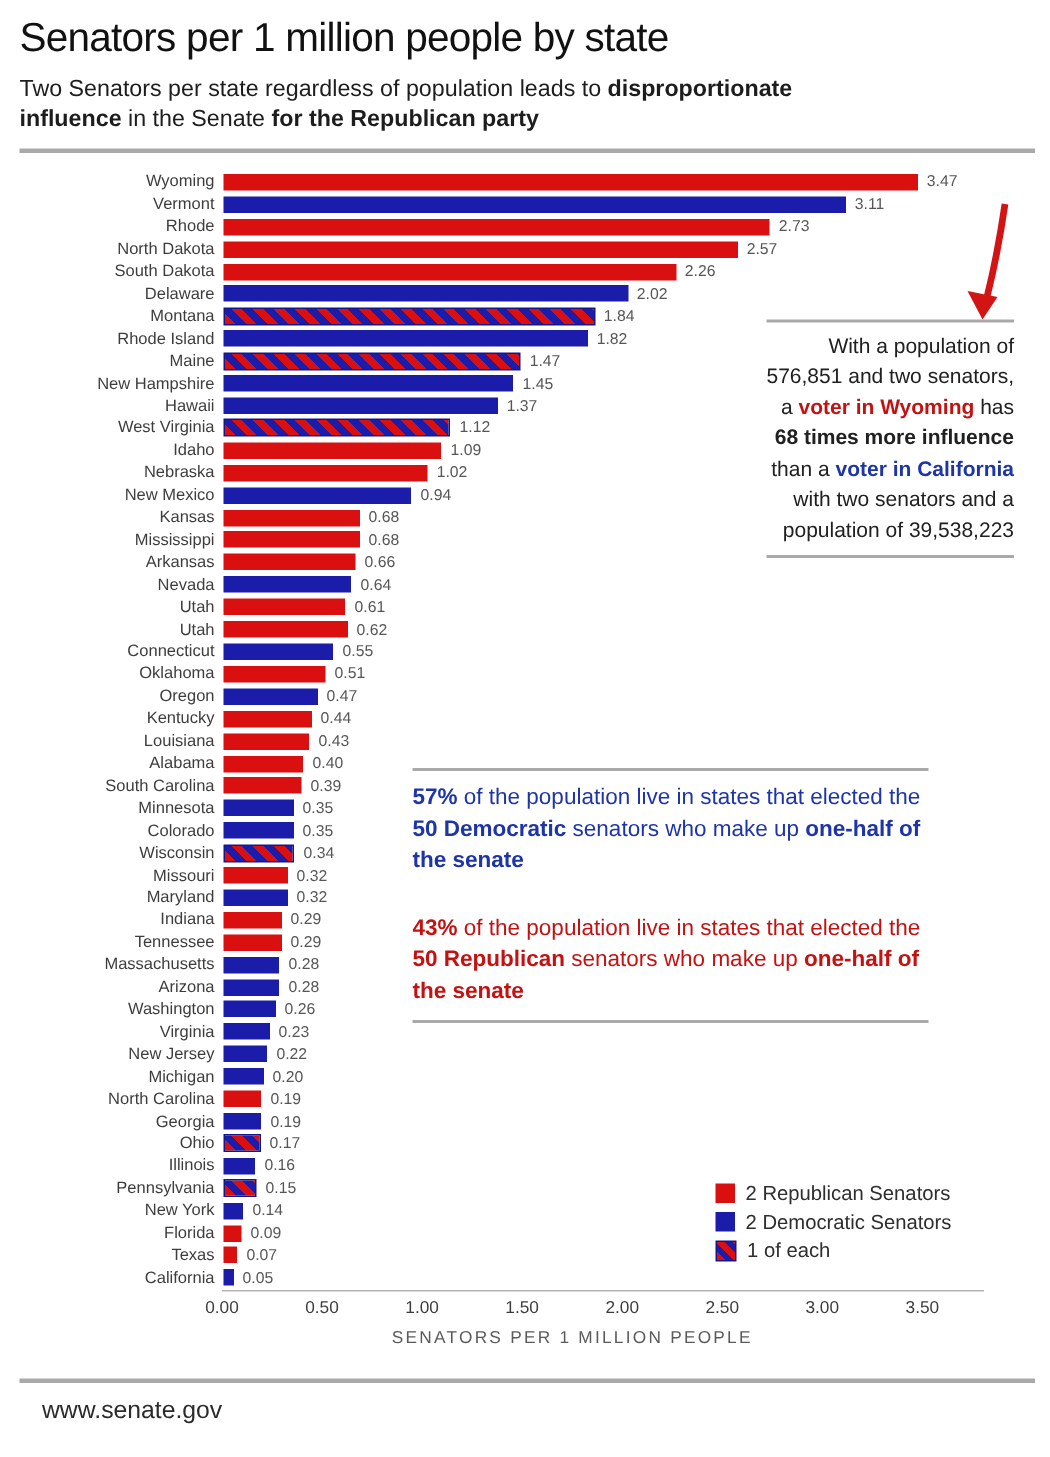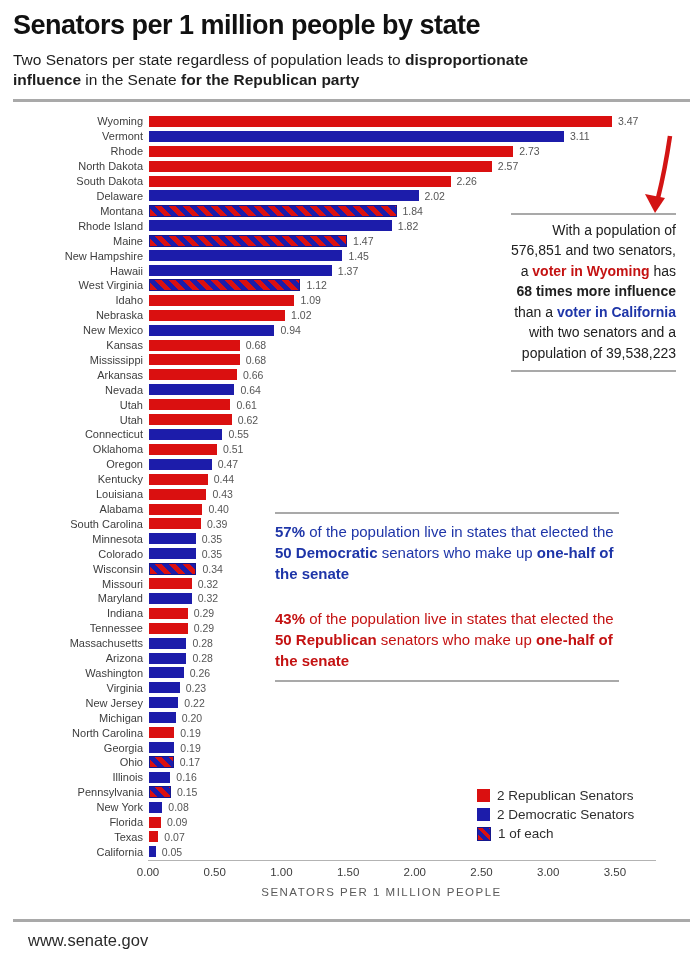--- a/index.html
+++ b/index.html
@@ -1,19 +1,19 @@
 <!DOCTYPE html>
 <html><head>
 <meta charset="utf-8">
 <style>
   html,body{margin:0;padding:0;background:#fff;}
   #page{position:relative;width:700px;height:971px;background:#fff;overflow:hidden;
         font-family:"Liberation Sans","DejaVu Sans",sans-serif;color:#1a1a1a;}
   
-  #title{position:absolute;left:13px;top:10px;font-size:27px;font-weight:bold;letter-spacing:-0.5px;color:#111;}
+  #title{position:absolute;left:13px;top:10px;font-size:27px;font-weight:normal;letter-spacing:-0.5px;color:#111;}
   #subtitle{position:absolute;left:13px;top:50px;width:585px;font-size:15.5px;line-height:1.3;color:#1d1d1d;}
   .rule{position:absolute;height:3px;background:#a9a9a9;}
   #rule-top{left:13px;right:10px;top:99px;}
   
   #chart{position:absolute;left:0;top:114px;width:700px;}
   .row{display:flex;align-items:center;height:14.92px;}
   .lbl{width:143px;text-align:right;padding-right:6px;font-size:11px;color:#3d3d3d;white-space:nowrap;flex:none;}
   .track{display:flex;align-items:center;flex:1;}
   .bar{height:11px;flex:none;}
   .bar.republican{background:#da1010;}
@@ -380,21 +380,21 @@
           <div class="lbl">Pennsylvania</div>
           <div class="track">
             <div class="bar split" style="width: 20px;"></div>
             <span class="val">0.15</span>
           </div>
         </div>
         <div class="row">
           <div class="lbl">New York</div>
           <div class="track">
             <div class="bar democratic" style="width: 13.3px;"></div>
-            <span class="val">0.08</span>
+            <span class="val">0.14</span>
           </div>
         </div>
         <div class="row">
           <div class="lbl">Florida</div>
           <div class="track">
             <div class="bar republican" style="width: 12px;"></div>
             <span class="val">0.09</span>
           </div>
         </div>
         <div class="row">

